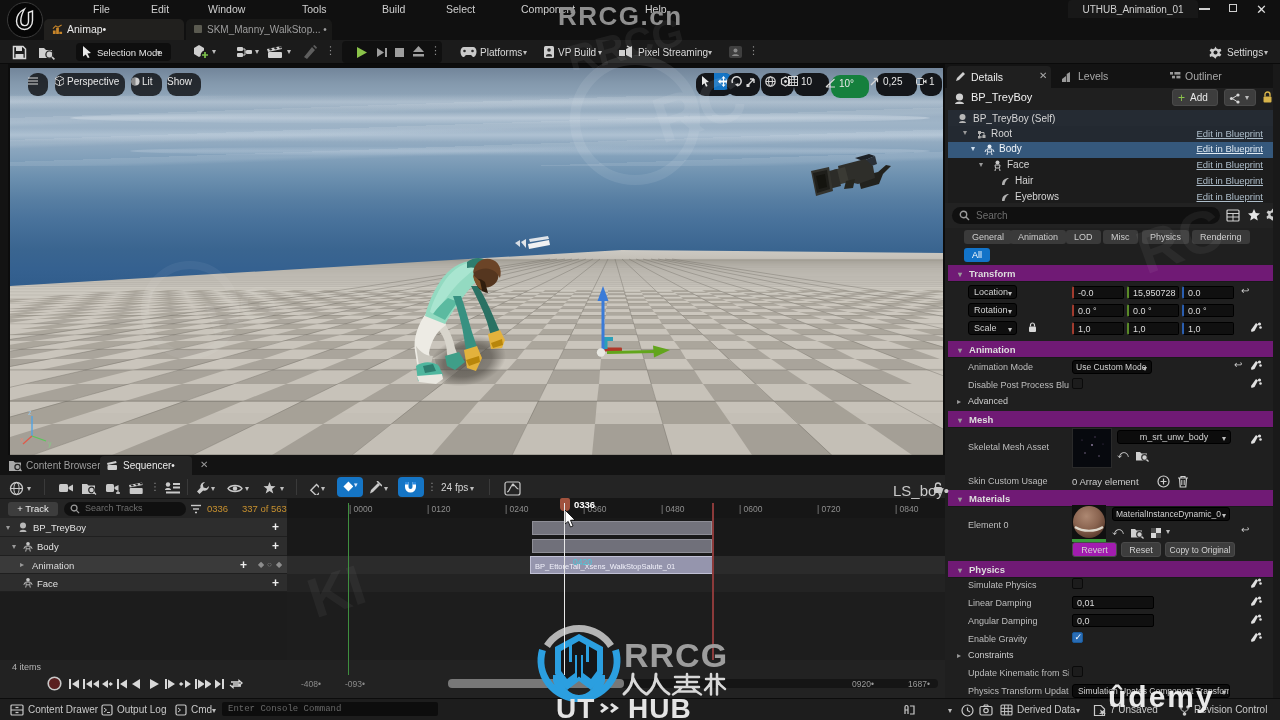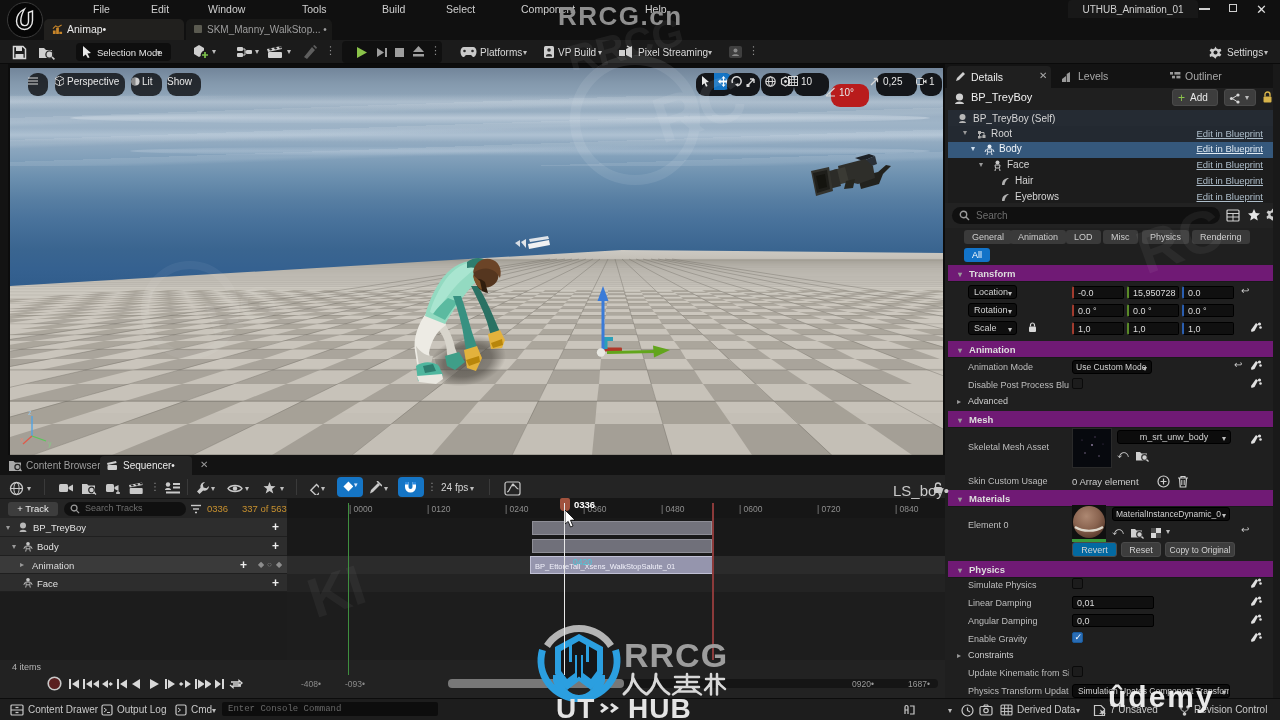--- a/index.html
+++ b/index.html
@@ -793,21 +793,21 @@
       <svg class="abs" style="left:19px;top:3px;" width="11" height="11" viewBox="0 0 11 11">
           <path d="M5.5 1 L9.5 3.2 V7.8 L5.5 10 L1.5 7.8 V3.2 Z" fill="none" stroke="#d8d8d8" stroke-width="1.2"></path>
           <circle cx="5.5" cy="5.5" r="1.4" fill="#d8d8d8"></circle>
         </svg>
       </div>
     <div class="pill" style="left:786px;top:9px;width:35px;background:#14161a;">
       <svg class="ico" width="10" height="10" viewBox="0 0 10 10" style="margin:-2px 3px 0 -6px;">
           <rect x="0.5" y="0.5" width="9" height="9" fill="none" stroke="#d8d8d8"></rect>
           <path d="M0.5 3.5 H9.5 M0.5 6.5 H9.5 M3.5 0.5 V9.5 M6.5 0.5 V9.5" stroke="#d8d8d8" stroke-width="0.8"></path>
         </svg>10</div>
-    <div class="pill" style="left:823px;top:20px;width:38px;background:#b91c1c;">
+    <div class="pill" style="left:823px;top:11px;width:38px;background:#15803d;">
       <svg class="ico" width="11" height="10" viewBox="0 0 11 10" style="margin:-2px 3px 0 -6px;">
           <path d="M1 9 L9.5 1 M1 9 H10" stroke="#d8d8d8" stroke-width="1.2" fill="none"></path>
           <path d="M5 9 A5 5 0 0 0 4.2 6" stroke="#d8d8d8" fill="none"></path>
         </svg>10°</div>
     <div class="pill" style="left:868px;top:9px;width:41px;background:#14161a;">
       <svg class="ico" width="10" height="10" viewBox="0 0 10 10" style="margin:-2px 3px 0 -6px;">
           <path d="M1 9 L7.5 2.5 M7.5 2.5 H3.8 M7.5 2.5 V6.2" stroke="#d8d8d8" stroke-width="1.3" fill="none"></path>
         </svg>0,25</div>
     <div class="pill" style="left:912px;top:9px;width:22px;background:#14161a;">
       <svg class="ico" width="11" height="9" viewBox="0 0 11 9" style="margin:-2px 2px 0 -4px;">
@@ -1023,21 +1023,21 @@
         <circle cx="9.5" cy="7.5" r="2.8" fill="none" stroke="#2f2f2f" stroke-width="1.2"></circle>
         <line x1="11.5" y1="9.5" x2="13.5" y2="11.5" stroke="#cfcfcf" stroke-width="1.3"></line>
       </svg>
     <svg class="abs" style="left:205px;top:463px;" width="12" height="12" viewBox="0 0 12 12">
         <rect x="1" y="1" width="10" height="10" fill="#d8d8d8"></rect>
         <rect x="1" y="1" width="5" height="5" fill="#4a4a4a"></rect>
         <rect x="6" y="6" width="5" height="5" fill="#4a4a4a"></rect>
       </svg>
     <span class="abs dd" style="left:221px;top:463px;">▾</span>
     <span class="abs" style="left:296px;top:460px;color:#c9c9c9;font-size:10px;">↩</span>
-    <div class="pbtn" style="left:127px;top:478px;width:45px;height:15px;background:#0369a1;border:1px solid #4a4a4a;text-align:center;line-height:14px;">Revert</div>
+    <div class="pbtn" style="left:127px;top:478px;width:45px;height:15px;background:#a21caf;border:1px solid #4a4a4a;text-align:center;line-height:14px;">Revert</div>
     <div class="pbtn" style="left:176px;top:478px;width:40px;height:15px;background:#3d3d3d;border:1px solid #4a4a4a;text-align:center;line-height:14px;">Reset</div>
     <div class="pbtn" style="left:220px;top:478px;width:70px;height:15px;background:#3d3d3d;border:1px solid #4a4a4a;text-align:center;line-height:14px;font-size:8.5px;padding:0 2px;">Copy to Original</div>
 
     <div class="sechead" style="top:497px;"><span style="margin-left:10px;font-size:8px;color:#9a9a9a;">▾</span><span style="margin-left:7px;">Physics</span></div>
     <span class="plabel" style="top:516px;">Simulate Physics</span>
     <div class="cbox" style="left:127px;top:514px;"></div>
     <svg class="abs" style="left:305px;top:514px;" width="12" height="12" viewBox="0 0 12 12">
         <path d="M1 8 L6 1 L8 2.5 L4.5 9 L1.5 10 Z" fill="#e0e0e0"></path>
         <circle cx="9.5" cy="2" r="1.6" fill="#e0e0e0"></circle>
         <circle cx="10.5" cy="5.5" r="1.3" fill="#e0e0e0"></circle>

